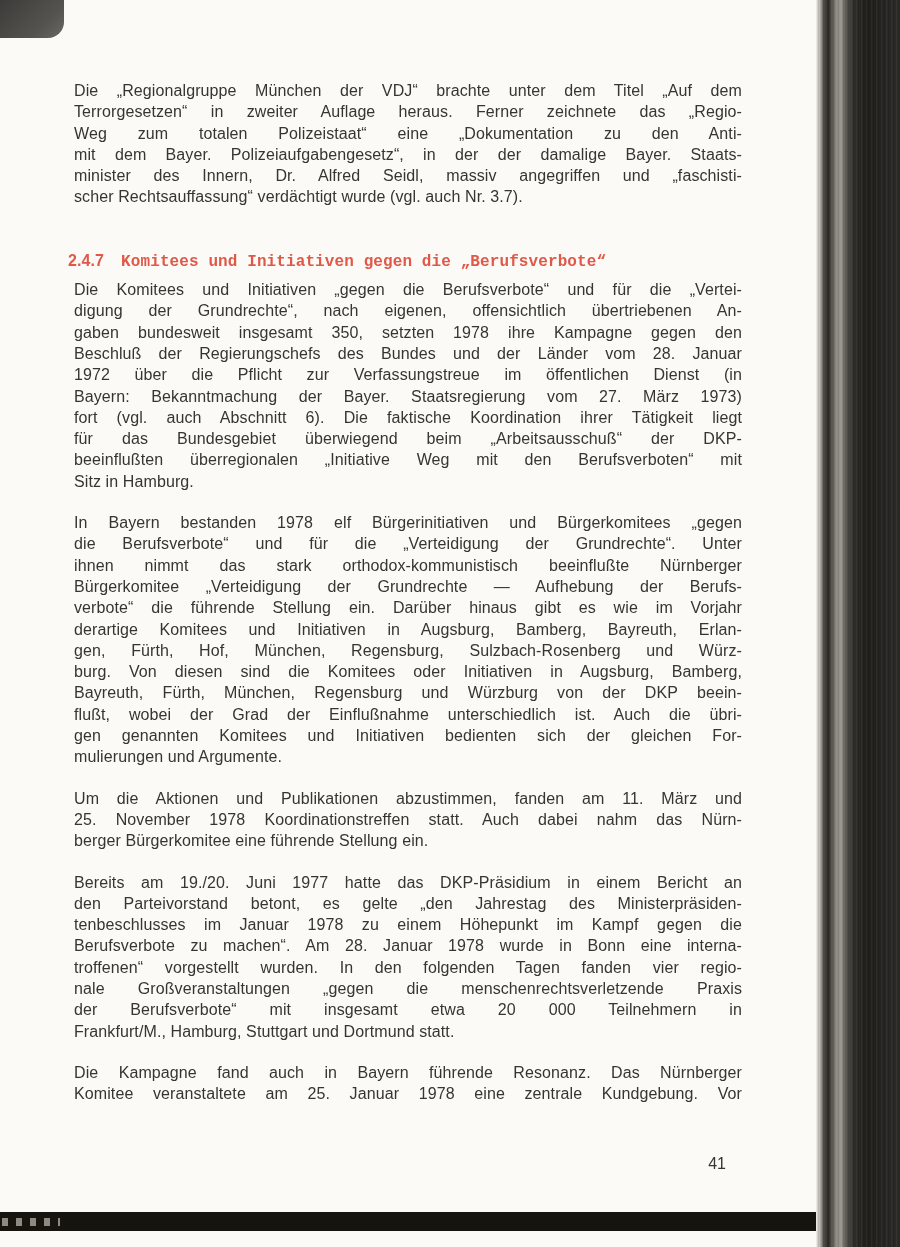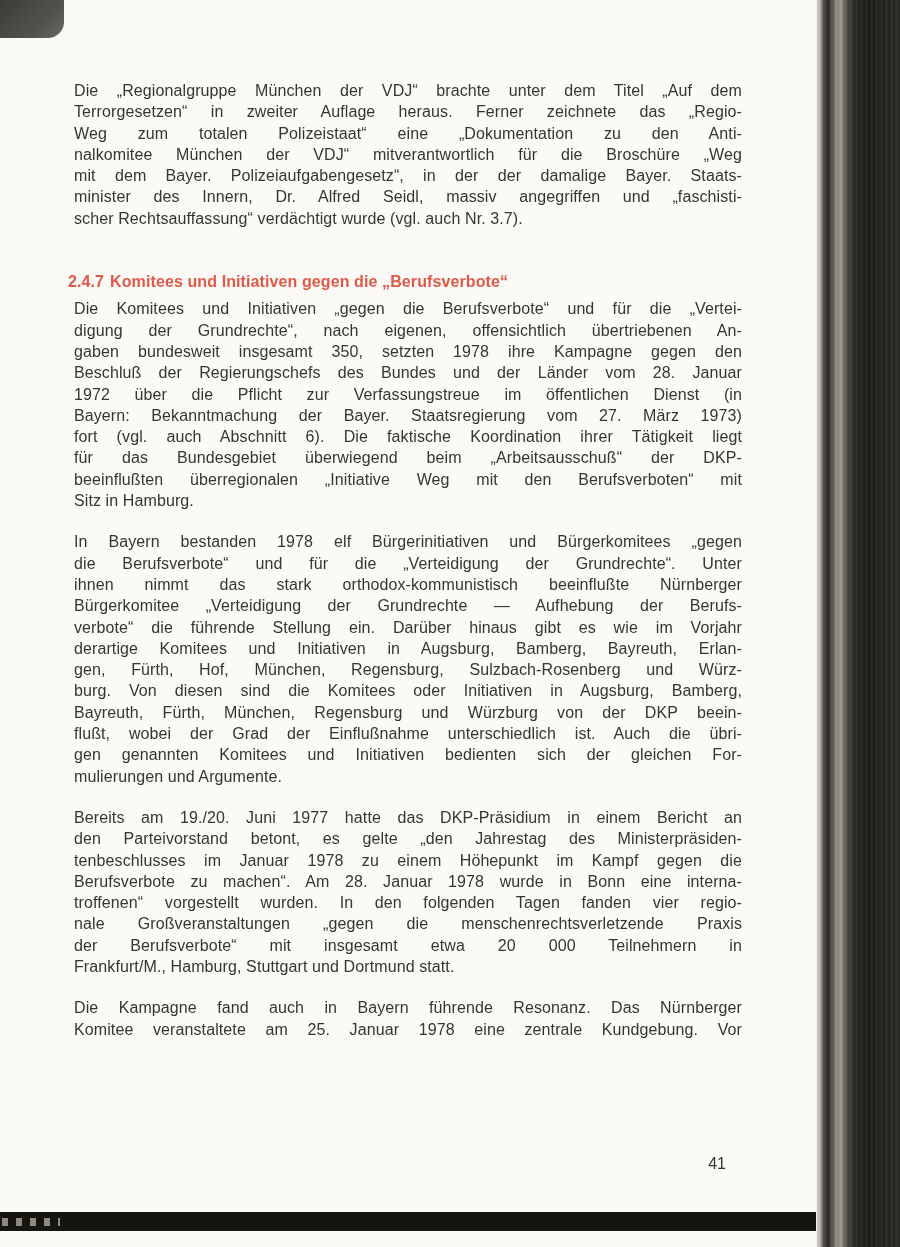--- a/index.html
+++ b/index.html
@@ -73,21 +73,21 @@
     text-align-last: justify;
     margin-left: 6px;
   }
   .line.last { text-align-last: left; }
 
   .heading {
     color: var(--heading-accent, #e05848);
     font-weight: bold;
     margin: 42px 0 6px 0;
   }
-  .heading-text { margin-left: 6px; }
+  .heading-text { margin-left: 17px; font-family: Liberation Mono, monospace; }
 
   .page-number {
     position: absolute;
     left: 68px; top: 1155px;
     width: 658px;
     text-align: right;
     font-size: 16px;
     color: var(--body-text, #37352f);
   }
 </style>
@@ -95,21 +95,20 @@
 <body style="background: rgb(251, 250, 247);">
 
 <div>
   <div class="corner-artifact"></div>
 
   <div class="text-block" id="text-block">
       <div class="paragraph">
         <div class="line">Die „Regionalgruppe München der VDJ“ brachte unter dem Titel „Auf dem</div>
         <div class="line">Terrorgesetzen“ in zweiter Auflage heraus. Ferner zeichnete das „Regio-</div>
         <div class="line">Weg zum totalen Polizeistaat“ eine „Dokumentation zu den Anti-</div>
-        <div class="line">nalkomitee München der VDJ“ mitverantwortlich für die Broschüre „Weg</div>
         <div class="line">mit dem Bayer. Polizeiaufgabengesetz“, in der der damalige Bayer. Staats-</div>
         <div class="line">minister des Innern, Dr. Alfred Seidl, massiv angegriffen und „faschisti-</div>
         <div class="line last">scher Rechtsauffassung“ verdächtigt wurde (vgl. auch Nr. 3.7).</div>
       </div>
       <div class="heading"><span>2.4.7</span><span class="heading-text">Komitees und Initiativen gegen die „Berufsverbote“</span></div>
       <div class="paragraph">
         <div class="line">Die Komitees und Initiativen „gegen die Berufsverbote“ und für die „Vertei-</div>
         <div class="line">digung der Grundrechte“, nach eigenen, offensichtlich übertriebenen An-</div>
         <div class="line">gaben bundesweit insgesamt 350, setzten 1978 ihre Kampagne gegen den</div>
         <div class="line">Beschluß der Regierungschefs des Bundes und der Länder vom 28. Januar</div>
@@ -128,20 +127,25 @@
         <div class="line">verbote“ die führende Stellung ein. Darüber hinaus gibt es wie im Vorjahr</div>
         <div class="line">derartige Komitees und Initiativen in Augsburg, Bamberg, Bayreuth, Erlan-</div>
         <div class="line">gen, Fürth, Hof, München, Regensburg, Sulzbach-Rosenberg und Würz-</div>
         <div class="line">burg. Von diesen sind die Komitees oder Initiativen in Augsburg, Bamberg,</div>
         <div class="line">Bayreuth, Fürth, München, Regensburg und Würzburg von der DKP beein-</div>
         <div class="line">flußt, wobei der Grad der Einflußnahme unterschiedlich ist. Auch die übri-</div>
         <div class="line">gen genannten Komitees und Initiativen bedienten sich der gleichen For-</div>
         <div class="line last">mulierungen und Argumente.</div>
       </div>
       <div class="paragraph">
+        <div class="line">Um die Aktionen und Publikationen abzustimmen, fanden am 11. März und</div>
+        <div class="line">25. November 1978 Koordinationstreffen statt. Auch dabei nahm das Nürn-</div>
+        <div class="line last">berger Bürgerkomitee eine führende Stellung ein.</div>
+      </div>
+      <div class="paragraph">
         <div class="line">Bereits am 19./20. Juni 1977 hatte das DKP-Präsidium in einem Bericht an</div>
         <div class="line">den Parteivorstand betont, es gelte „den Jahrestag des Ministerpräsiden-</div>
         <div class="line">tenbeschlusses im Januar 1978 zu einem Höhepunkt im Kampf gegen die</div>
         <div class="line">Berufsverbote zu machen“. Am 28. Januar 1978 wurde in Bonn eine interna-</div>
         <div class="line">troffenen“ vorgestellt wurden. In den folgenden Tagen fanden vier regio-</div>
         <div class="line">nale Großveranstaltungen „gegen die menschenrechtsverletzende Praxis</div>
         <div class="line">der Berufsverbote“ mit insgesamt etwa 20 000 Teilnehmern in</div>
         <div class="line last">Frankfurt/M., Hamburg, Stuttgart und Dortmund statt.</div>
       </div>
       <div class="paragraph">

